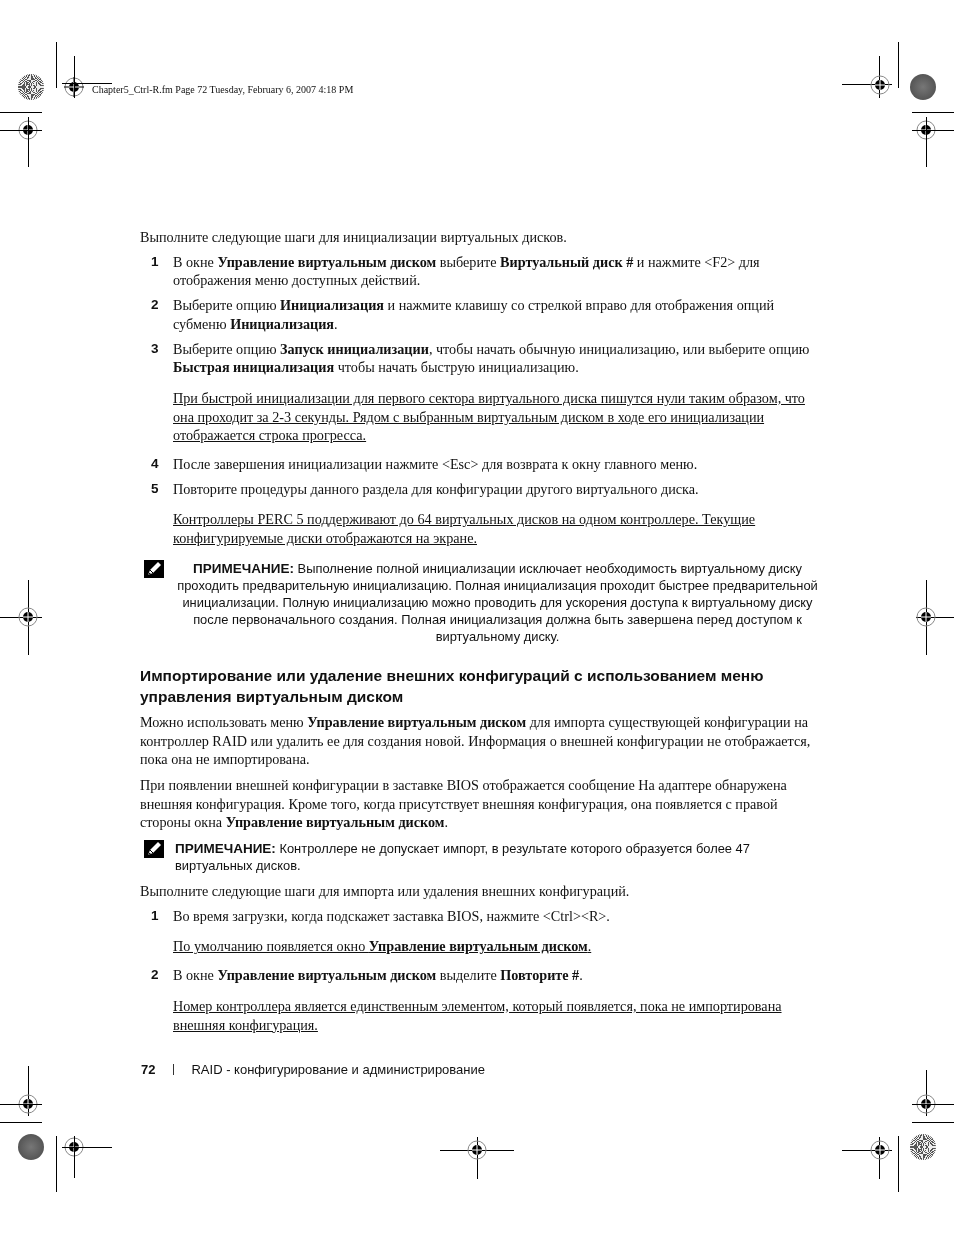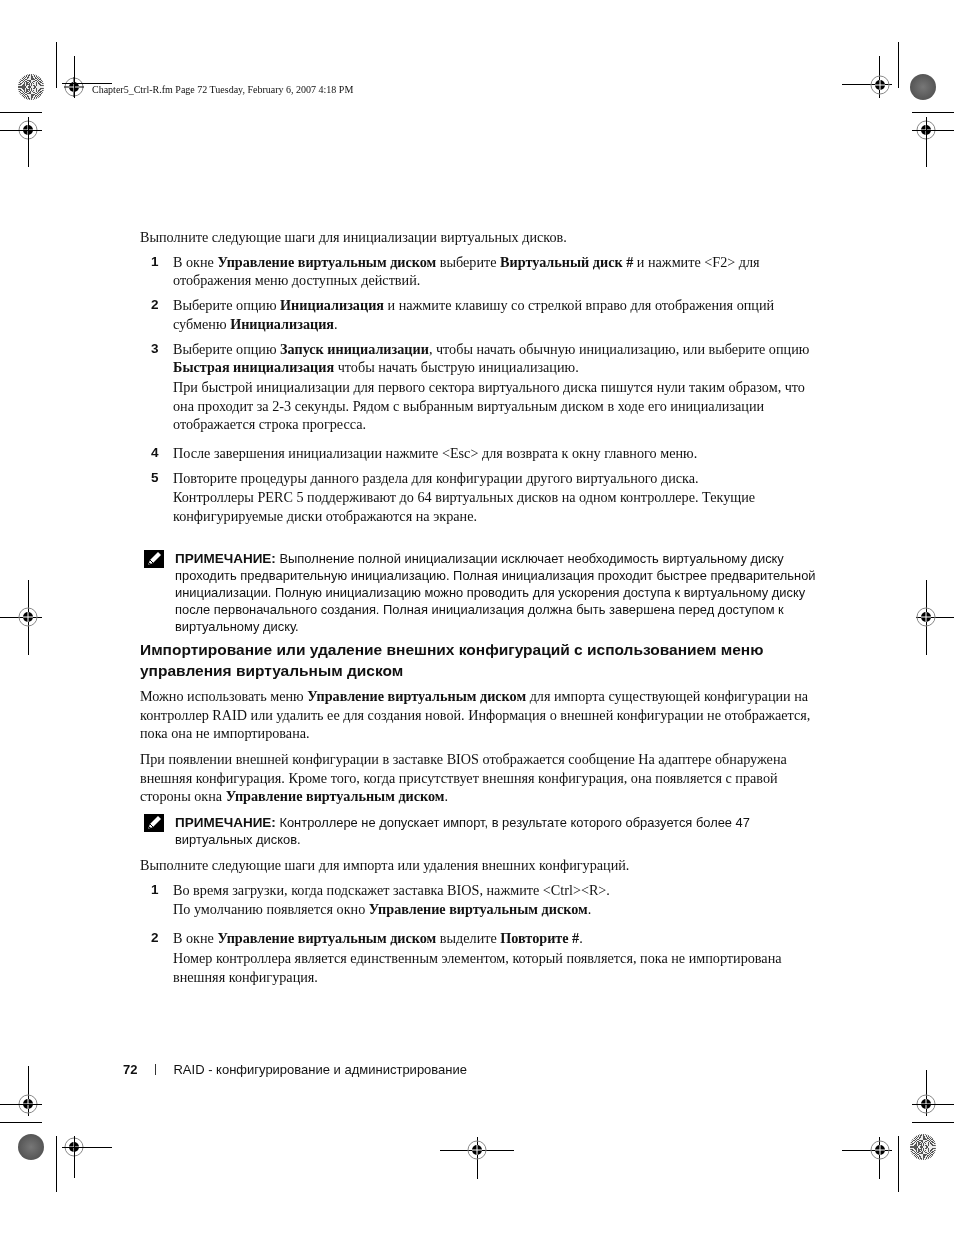--- a/index.html
+++ b/index.html
@@ -14,27 +14,27 @@
   .rosette.dark { background: radial-gradient(circle, #777 0%, #5a5a5a 60%, #4a4a4a 100%); }
 
   .header-meta { position: absolute; left: 92px; top: 84px; font-size: 10px; font-family: "Liberation Serif", serif; color: #111; white-space: nowrap; }
 
   .content { position: absolute; left: 140px; top: 220px; width: 680px; }
   h2 { font-family: "Liberation Sans", sans-serif; font-weight: bold; font-size: 15.5px; margin: 0; line-height: 21px; color: #111; }
   p, .step-text { font-family: "Liberation Serif", serif; font-size: 14.2px; line-height: 18.7px; margin: 0; }
   .para { margin-top: 6px; }
   .step { position: relative; padding-left: 33px; margin-top: 6px; }
   .step-num { position: absolute; left: 11px; top: 0; font-family: "Liberation Sans", sans-serif; font-weight: bold; font-size: 13.5px; line-height: 18.7px; }
-  .step-sub { padding-left: 33px; margin-top: 1px; }
+  .step-sub { padding-left: 33px; margin-top: 12px; text-decoration: underline; }
   b { font-weight: bold; }
   .note { position: relative; padding-left: 35px; margin-top: 10px; font-family: "Liberation Sans", sans-serif; font-size: 12.9px; line-height: 17px; }
   .note .note-label { font-weight: bold; font-size: 13.5px; }
   .note-icon { position: absolute; left: 4px; top: 0px; width: 20px; height: 18px; }
 
-  .footer { position: absolute; left: 123px; top: 1062px; font-family: "Liberation Sans", sans-serif; font-size: 13px; white-space: nowrap; }
+  .footer { position: absolute; left: 141px; top: 1062px; font-family: "Liberation Sans", sans-serif; font-size: 13px; white-space: nowrap; }
   .footer .pnum { font-weight: bold; font-family: "Liberation Sans", sans-serif; }
   .footer .sep { display: inline-block; width: 1px; height: 11px; background: #333; margin: 0 17px 0 18px; vertical-align: -1px; }
 </style>
 </head>
 <body>
 
 <div>
 
   <div class="rosette light" style="left:18px;top:74px;"></div>
   <div class="line-v" style="left:56px;top:42px;height:46px;"></div>
@@ -172,31 +172,31 @@
     <span class="step-num">4</span>
     <p class="step-text">После завершения инициализации нажмите &lt;Esc&gt; для возврата к окну главного меню.</p>
   </div>
 
   <div class="step">
     <span class="step-num">5</span>
     <p class="step-text">Повторите процедуры данного раздела для конфигурации другого виртуального диска.</p>
   </div>
   <p class="step-sub">Контроллеры PERC 5 поддерживают до 64 виртуальных дисков на одном контроллере. Текущие конфигурируемые диски отображаются на экране.</p>
 
-  <div class="note" style="margin-top:24px;">
+  <div class="note" style="margin-top:12px;text-align:center;">
     <svg class="note-icon" viewBox="0 0 20 18">
         <rect x="0" y="0" width="20" height="18" fill="#000"></rect>
         <path d="M4 15 L6 10 L14 2 L17 5 L9 13 Z" fill="#fff"></path>
         <path d="M6 10 L9 13" stroke="#000" stroke-width="1"></path>
         <path d="M4 15 L5.5 12.5 L6.8 13.8 Z" fill="#000"></path>
       </svg>
     <span class="note-label">ПРИМЕЧАНИЕ:</span><span> Выполнение полной инициализации исключает необходимость виртуальному диску проходить предварительную инициализацию. Полная инициализация проходит быстрее предварительной инициализации. Полную инициализацию можно проводить для ускорения доступа к виртуальному диску после первоначального создания. Полная инициализация должна быть завершена перед доступом к виртуальному диску.</span>
   </div>
 
-  <h2 style="margin-top:4px;">Импортирование или удаление внешних конфигураций с использованием меню управления виртуальным диском</h2>
+  <h2 style="margin-top:20px;">Импортирование или удаление внешних конфигураций с использованием меню управления виртуальным диском</h2>
   <p class="para"><span>Можно использовать меню </span><b>Управление виртуальным диском</b><span> для импорта существующей конфигурации на контроллер RAID или удалить ее для создания новой. Информация о внешней конфигурации не отображается, пока она не импортирована.</span></p>
   <p class="para" style="margin-top:7px;"><span>При появлении внешней конфигурации в заставке BIOS отображается сообщение На адаптере обнаружена внешняя конфигурация. Кроме того, когда присутствует внешняя конфигурация, она появляется с правой стороны окна </span><b>Управление виртуальным диском</b><span>.</span></p>
 
   <div class="note" style="margin-top:8px;">
     <svg class="note-icon" viewBox="0 0 20 18">
         <rect x="0" y="0" width="20" height="18" fill="#000"></rect>
         <path d="M4 15 L6 10 L14 2 L17 5 L9 13 Z" fill="#fff"></path>
         <path d="M6 10 L9 13" stroke="#000" stroke-width="1"></path>
         <path d="M4 15 L5.5 12.5 L6.8 13.8 Z" fill="#000"></path>
       </svg>

